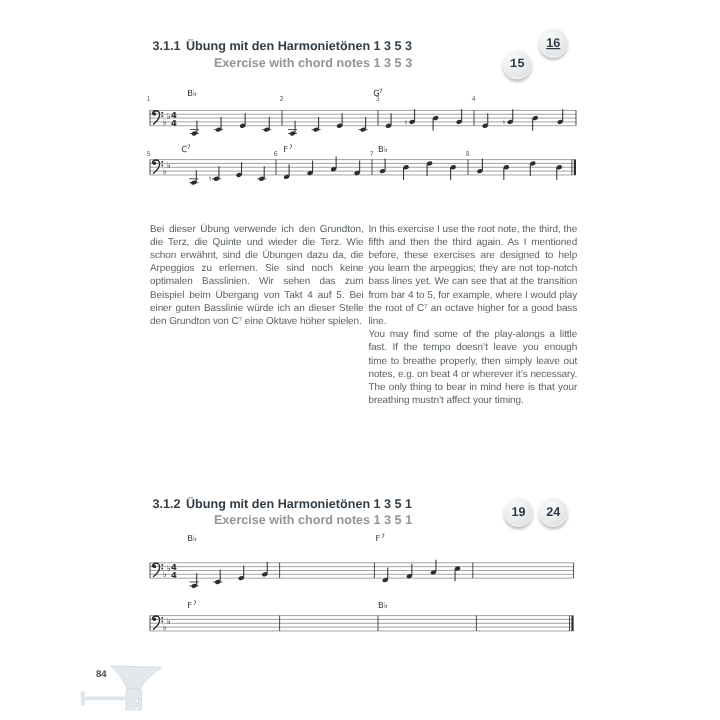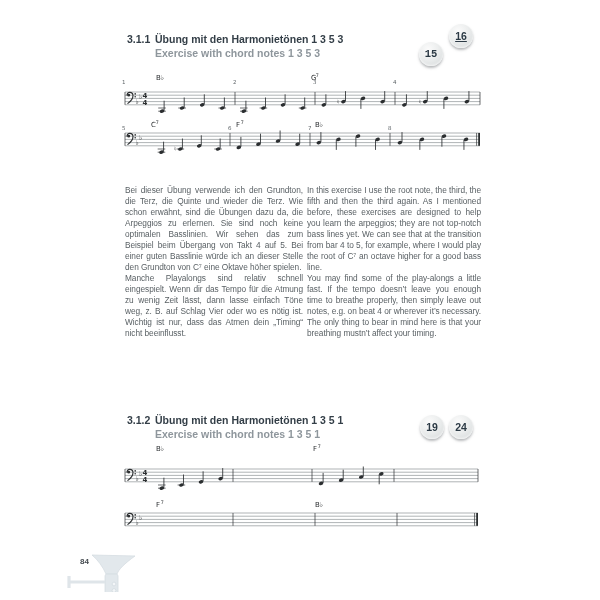--- a/index.html
+++ b/index.html
@@ -3,21 +3,21 @@
 <meta charset="utf-8">
 <style>
   html,body{margin:0;padding:0;}
   .page{
     position:relative;width:600px;height:592px;background:#ffffff;
     font-family:"Liberation Sans", sans-serif;overflow:hidden;
   }
   .sec-head{position:absolute;left:127px;display:flex;font-weight:bold;
     font-size:10.5px;line-height:13.5px;color:#333e47;}
   .sec-num{width:28px;flex:0 0 28px;}
-  .title-en{color:#8e969c;}
+  .title-en{color:#8e969c;text-align:right;}
   .badge{position:absolute;width:24px;height:24px;border-radius:50%;
     background:radial-gradient(circle at 38% 30%, #fbfbfb 0%, #ecyeee 45%, #d3d7d8 100%);
     background:radial-gradient(circle at 38% 30%, #fbfbfb 0%, #eceeee 45%, #d2d6d7 100%);
     box-shadow:0 2px 2.5px rgba(125,130,133,.55), inset 0 -1px 2px rgba(255,255,255,.65);
     display:flex;align-items:center;justify-content:center;
     font-weight:bold;font-size:10.5px;color:#2c3a45;}
   .col{position:absolute;top:185px;font-size:8.3px;line-height:11px;
     color:#5a6165;text-align:justify;letter-spacing:-0.05px;}
   .col p{margin:0;}
   #col-de{left:125px;width:178px;}
@@ -47,21 +47,20 @@
 
   <div class="badge" style="left:419px;top:42px;font-family:Liberation Mono, monospace;">
     <span>15</span>
   </div>
   <div class="badge" style="left:449px;top:24px;text-decoration:underline;">
     <span>16</span>
   </div>
 
   <div class="col" id="col-de">
     <p>Bei dieser Übung verwende ich den Grundton, die Terz, die Quinte und wieder die Terz. Wie schon erwähnt, sind die Übungen dazu da, die Arpeggios zu erlernen. Sie sind noch keine optimalen Basslinien. Wir sehen das zum Beispiel beim Übergang von Takt 4 auf 5. Bei einer guten Basslinie würde ich an dieser Stelle den Grundton von C⁷ eine Oktave höher spielen.</p>
-    <p>Manche Playalongs sind relativ schnell eingespielt. Wenn dir das Tempo für die Atmung zu wenig Zeit lässt, dann lasse einfach Töne weg, z. B. auf Schlag Vier oder wo es nötig ist. Wichtig ist nur, dass das Atmen dein „Timing“ nicht beeinflusst.</p>
   </div>
 
   <div class="col" id="col-en">
     <p>In this exercise I use the root note, the third, the fifth and then the third again. As I mentioned before, these exercises are designed to help you learn the arpeggios; they are not top-notch bass lines yet. We can see that at the transition from bar 4 to 5, for example, where I would play the root of C⁷ an octave higher for a good bass line.</p>
     <p>You may find some of the play-alongs a little fast. If the tempo doesn’t leave you enough time to breathe properly, then simply leave out notes, e.g. on beat 4 or wherever it’s necessary. The only thing to bear in mind here is that your breathing mustn’t affect your timing.</p>
   </div>
 
   <div class="sec-head" style="top:414px;">
     <span class="sec-num">3.1.2</span>
     <span>

